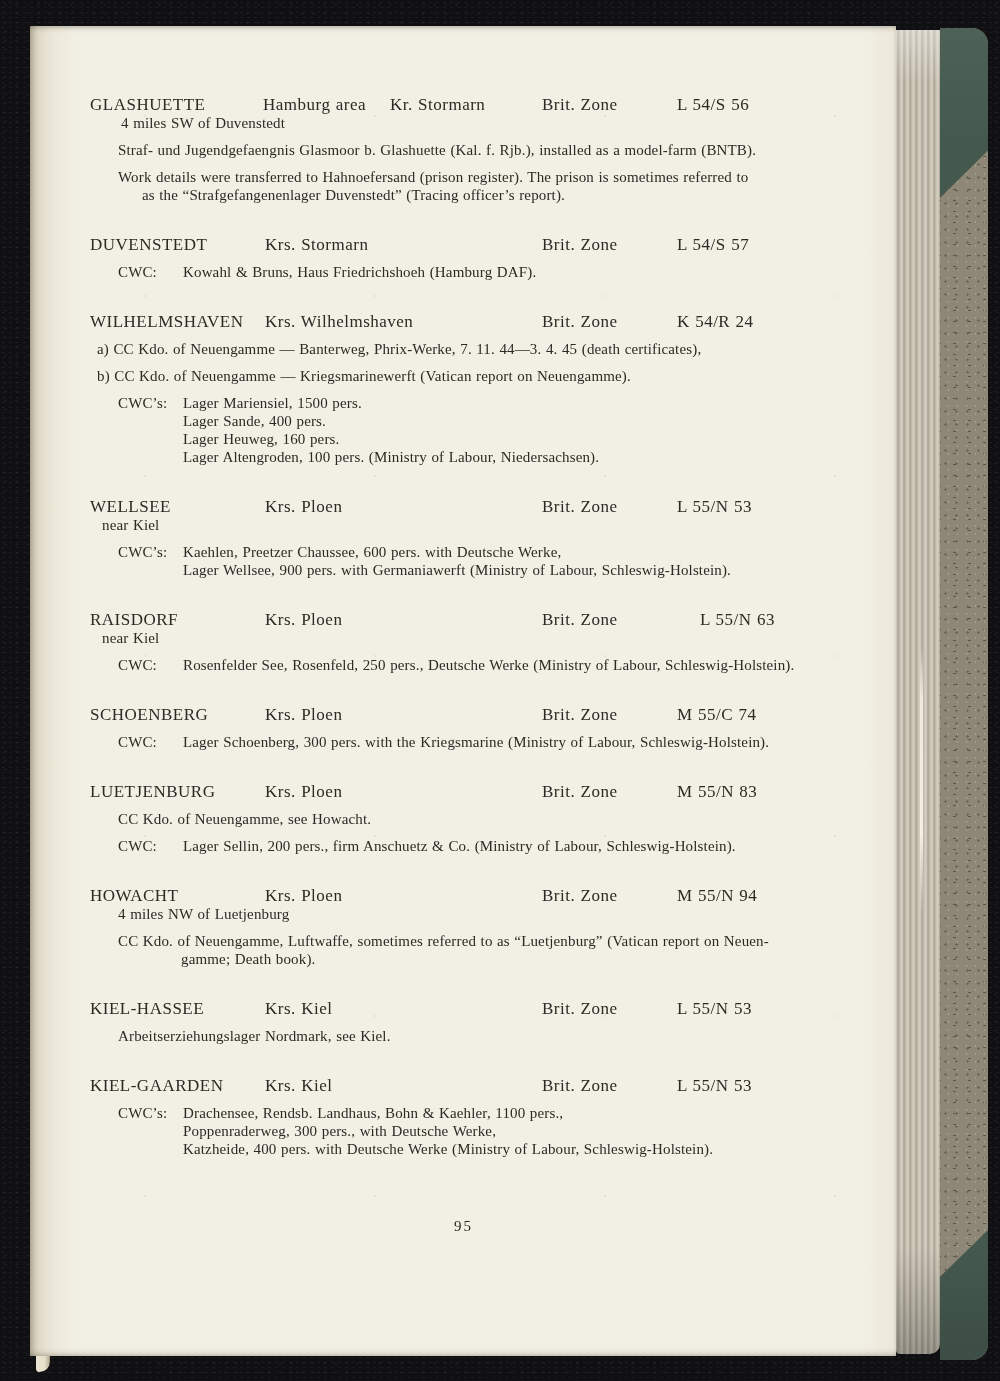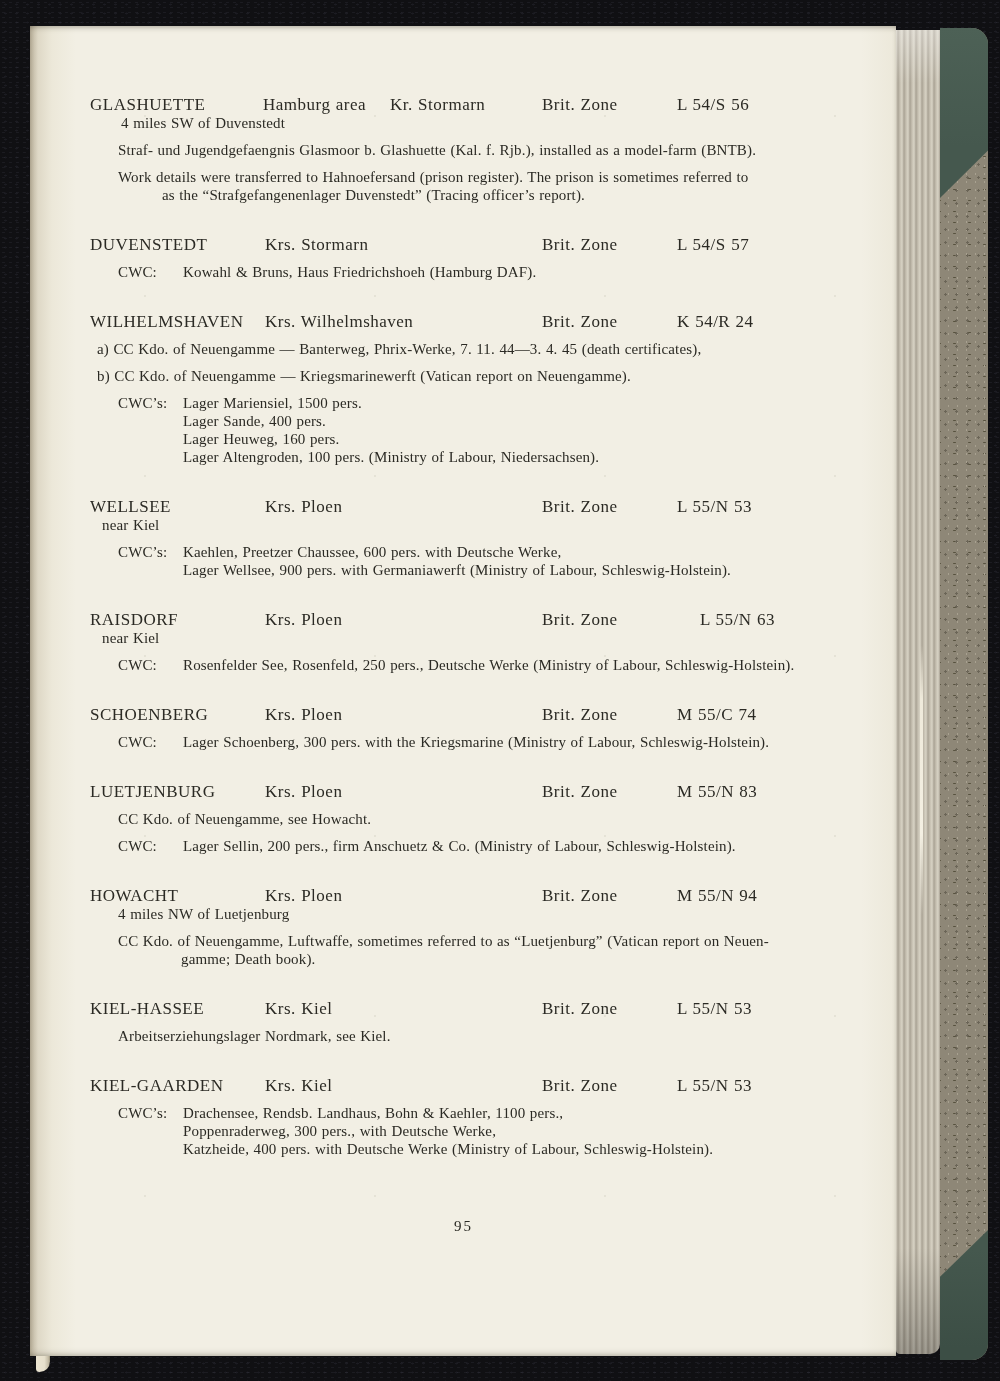--- a/index.html
+++ b/index.html
@@ -121,21 +121,21 @@
         </div>
         <div class="subline" style="margin-left: 31px;">4 miles SW of Duvenstedt</div>
         <div class="block plain">
           <div class="block-lines">
             <div class="bline">Straf- und Jugendgefaengnis Glasmoor b. Glashuette (Kal. f. Rjb.), installed as a model-farm (BNTB).</div>
           </div>
         </div>
         <div class="block plain">
           <div class="block-lines">
             <div class="bline">Work details were transferred to Hahnoefersand (prison register). The prison is sometimes referred to</div>
-            <div class="bline" style="margin-left: 44px;">as the “Strafgefangenenlager Duvenstedt” (Tracing officer’s report).</div>
+            <div class="bline" style="margin-left: 24px;">as the “Strafgefangenenlager Duvenstedt” (Tracing officer’s report).</div>
           </div>
         </div>
       </div>
       <div class="entry">
         <div class="entry-header">
           <span class="place-name">DUVENSTEDT</span>
           <span class="hcol" style="left: 175px;">Krs. Stormarn</span>
           <span class="hcol" style="left: 452px;">Brit. Zone</span>
           <span class="hcol" style="left: 587px;">L 54/S 57</span>
         </div>

